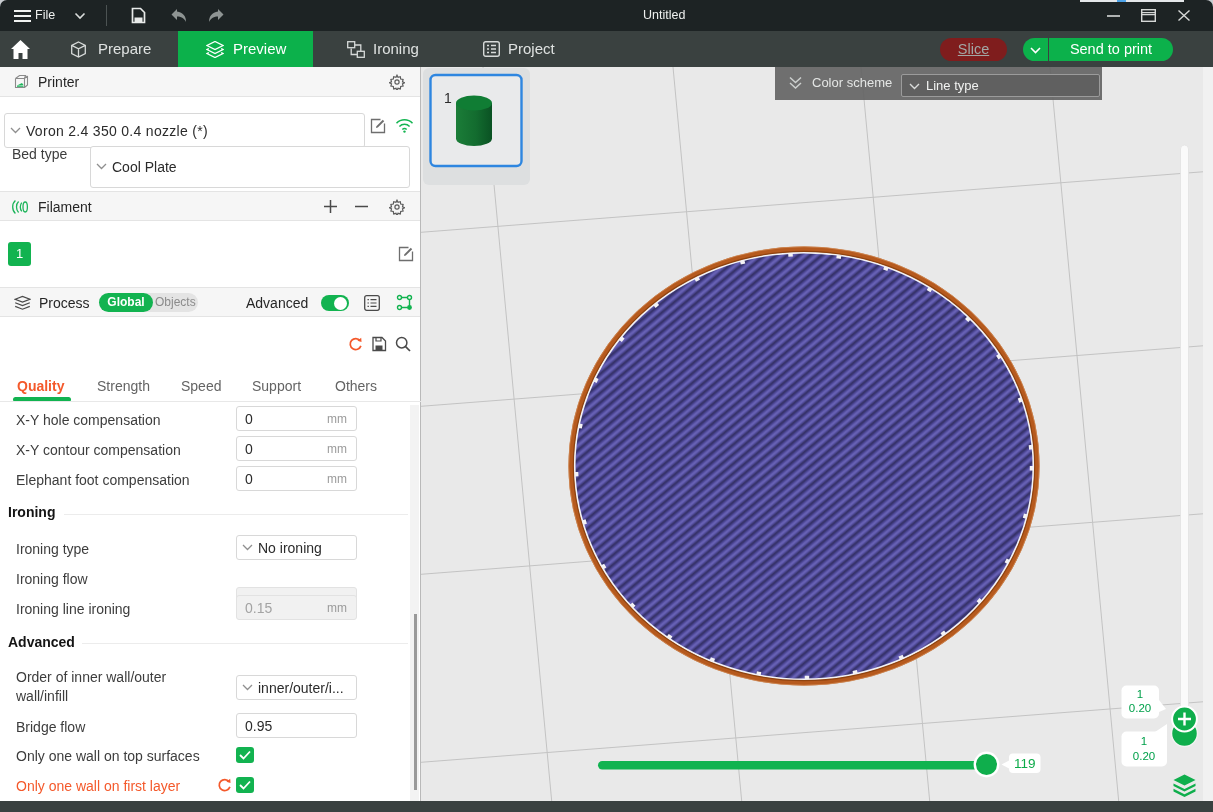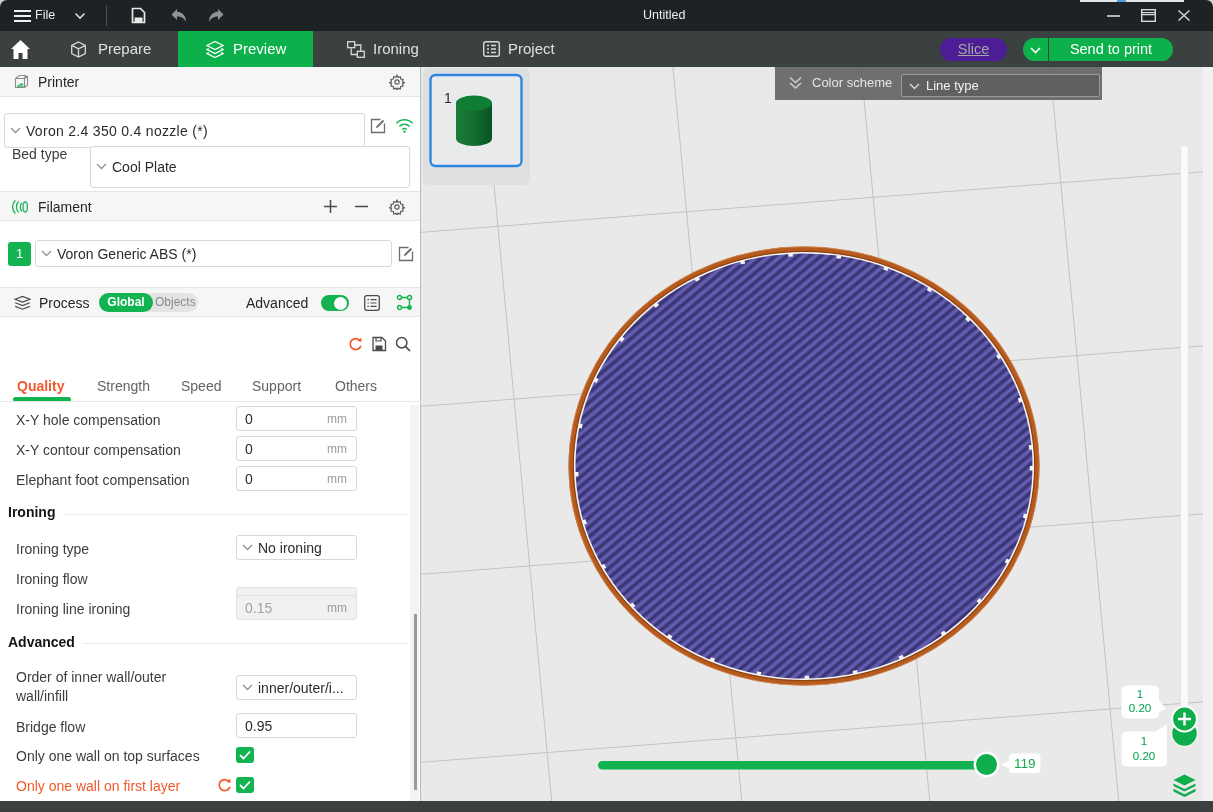--- a/index.html
+++ b/index.html
@@ -80,21 +80,21 @@
       <rect x="0.7" y="0.7" width="7" height="6" fill="none" stroke="#d7dad9" stroke-width="1.3"></rect>
       <rect x="10.3" y="10.3" width="7" height="6" fill="none" stroke="#d7dad9" stroke-width="1.3"></rect>
       <path d="M4.2 7.5v6h6 M13.8 10v-6h-6" fill="none" stroke="#d7dad9" stroke-width="1.3"></path>
     </svg>
   <div class="abs tabtxt" style="left:373px;top:9px">Ironing</div>
   <svg class="abs" style="left:483px;top:10px" width="17" height="16" viewBox="0 0 17 16">
       <rect x="0.7" y="0.7" width="15.6" height="14.6" rx="2" fill="none" stroke="#d7dad9" stroke-width="1.4"></rect>
       <path d="M4 4.5h2M4 8h2M4 11.5h2M8 4.5h5M8 8h5M8 11.5h5" stroke="#d7dad9" stroke-width="1.3"></path>
     </svg>
   <div class="abs tabtxt" style="left:508px;top:9px">Project</div>
-  <div class="abs" style="left:940px;top:7px;width:67px;height:23px;border-radius:12px;background:#4c1d95;color:#a2a7a5;font-size:14.5px;text-align:center;line-height:22px;text-decoration:underline;">Slice</div>
+  <div class="abs" style="left:940px;top:7px;width:67px;height:23px;border-radius:12px;background:#7f1d1d;color:#a2a7a5;font-size:14.5px;text-align:center;line-height:22px;text-decoration:underline;">Slice</div>
   <div class="abs" style="left:1023px;top:7px;width:25px;height:23px;border-radius:12px 0 0 12px;background:#0cb14b"></div>
   <svg class="abs" style="left:1030px;top:16px" width="11" height="7" viewBox="0 0 11 7">
       <path d="M1 1l4.5 4.5L10 1" stroke="#fff" stroke-width="1.6" fill="none"></path>
     </svg>
   <div class="abs" style="left:1049px;top:7px;width:124px;height:23px;border-radius:0 12px 12px 0;background:#0cb14b;color:#fff;font-size:14.5px;text-align:center;line-height:22px;">Send to print</div>
 </div>
 
 <div class="abs" id="panel">
 
   <div class="sechead" style="top:0;border-top:none;">
@@ -154,26 +154,20 @@
         <path d="M1 7.5h13" stroke="#4a4a4a" stroke-width="1.5"></path>
       </svg>
     <svg class="abs" style="left:389px;top:7px" width="16" height="16" viewBox="0 0 16 16">
         <g fill="none" stroke="#5c5c5c" stroke-width="1.2">
           <circle cx="8" cy="8" r="2.1"></circle>
           <path d="M8 1.2l1 2.1 2.3-.6 .4 2.4 2.4 .4-.6 2.3 2.1 1-2.1 1 .6 2.3-2.4 .4-.4 2.4-2.3-.6-1 2.1-1-2.1-2.3 .6-.4-2.4-2.4-.4 .6-2.3-2.1-1 2.1-1-.6-2.3 2.4-.4 .4-2.4 2.3 .6z"></path>
         </g>
       </svg>
   </div>
   <div class="abs" style="left:8px;top:175px;width:23px;height:24px;background:#12b350;border-radius:3px;color:#fff;font-size:13px;text-align:center;line-height:24px;">1</div>
-  <div class="combo" style="left:35px;top:173px;width:357px;height:27px;">
-    <svg class="chev" width="11" height="7" viewBox="0 0 11 7">
-        <path d="M1 1l4.5 4.5L10 1" stroke="#8f8f8f" stroke-width="1.3" fill="none"></path>
-      </svg>
-    <div class="ct">Voron Generic ABS (*)</div>
-  </div>
   <svg class="abs" style="left:398px;top:179px" width="16" height="16" viewBox="0 0 16 16">
       <path d="M14.5 5.5v9h-13v-13h9" fill="none" stroke="#6e6e6e" stroke-width="1.3"></path>
       <path d="M6 10l1.8-.4l6.4-6.4l-1.4-1.4l-6.4 6.4z" fill="#6e6e6e"></path>
     </svg>
 
   <div class="sechead" style="top:220px;">
     <svg class="abs" style="left:14px;top:7px" width="17" height="16" viewBox="0 0 17 16">
         <g fill="none" stroke="#4a4a4a" stroke-width="1.2">
           <path d="M1.2 4.2L8.5 1.4l7.3 2.8L8.5 7z"></path>
           <path d="M1.2 7.8L8.5 10.6l7.3-2.8"></path>

